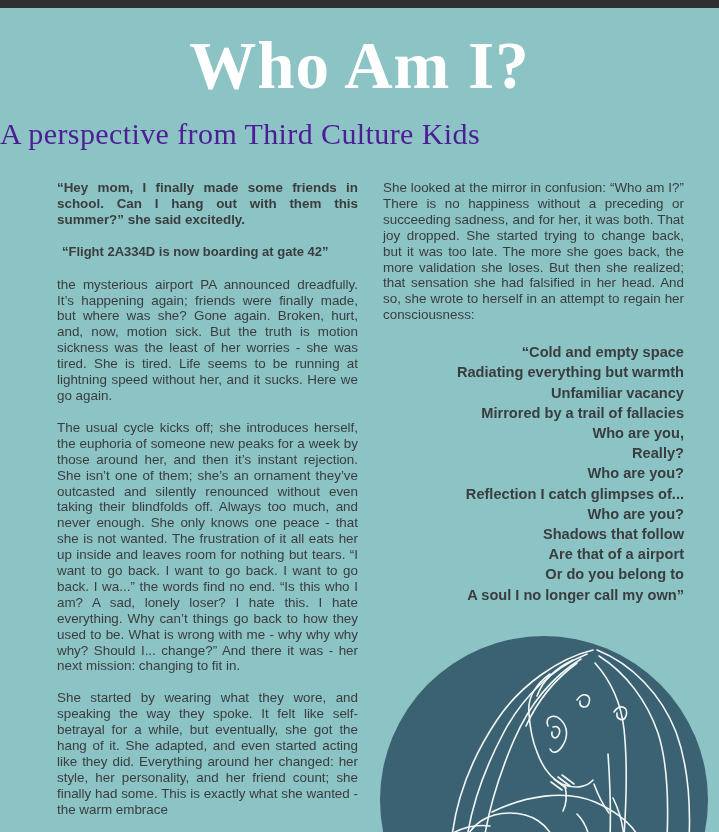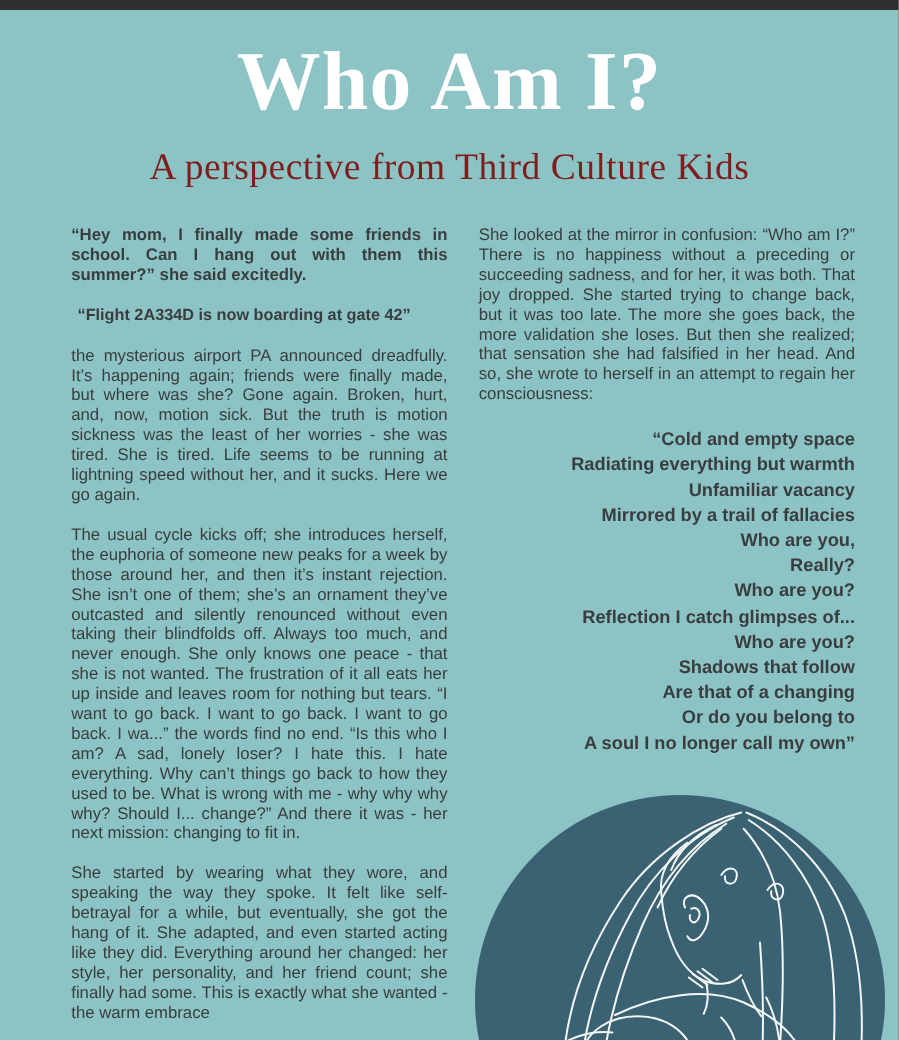--- a/index.html
+++ b/index.html
@@ -10,22 +10,22 @@
   }
   .top-bar { position:absolute; top:0; left:0; width:719px; height:8px; background:#2F2F31; }
   .title {
     position:absolute; top:30px; left:0; width:719px; margin:0;
     text-align:center; font-family:"Liberation Serif", serif;
     font-weight:bold; font-size:67px; line-height:1.05; color:#FFFFFF;
     letter-spacing:1px;
   }
   .subtitle {
     position:absolute; top:116px; left:0; width:719px; margin:0;
-    text-align:center; font-family:"Liberation Serif", serif;
-    font-weight:normal; font-size:30px; line-height:1.2; color:#7f1d1d;
+    font-family:"Liberation Serif", serif;
+    font-weight:normal; font-size:30px; line-height:1.2; color:#4c1d95;
     letter-spacing:0.4px;
   }
   .col {
     position:absolute; top:180px; width:301px;
     font-size:13.4px; line-height:15.9px; color:#3A3D3F;
     text-align:justify;
   }
   .col-left  { left:57px; }
   .col-right { left:383px; }
   .para { margin:0 0 16px 0; }
@@ -70,21 +70,21 @@
       <div>“Cold and empty space</div>
       <div>Radiating everything but warmth</div>
       <div>Unfamiliar vacancy</div>
       <div>Mirrored by a trail of fallacies</div>
       <div>Who are you,</div>
       <div>Really?</div>
       <div>Who are you?</div>
       <div>Reflection I catch glimpses of...</div>
       <div>Who are you?</div>
       <div>Shadows that follow</div>
-      <div>Are that of a changing</div>
+      <div>Are that of a airport</div>
       <div>Or do you belong to</div>
       <div>A soul I no longer call my own”</div>
     </div>
   </div>
 
   <div class="circle">
     <svg width="328" height="328" viewBox="0 0 328 328">
 
       <path d="M 213 14 C 180 22, 141 48, 117 84 C 97 114, 78 152, 72 200"></path>
       <path d="M 207 18 C 172 32, 142 62, 124 96 C 108 126, 93 162, 87 202"></path>

